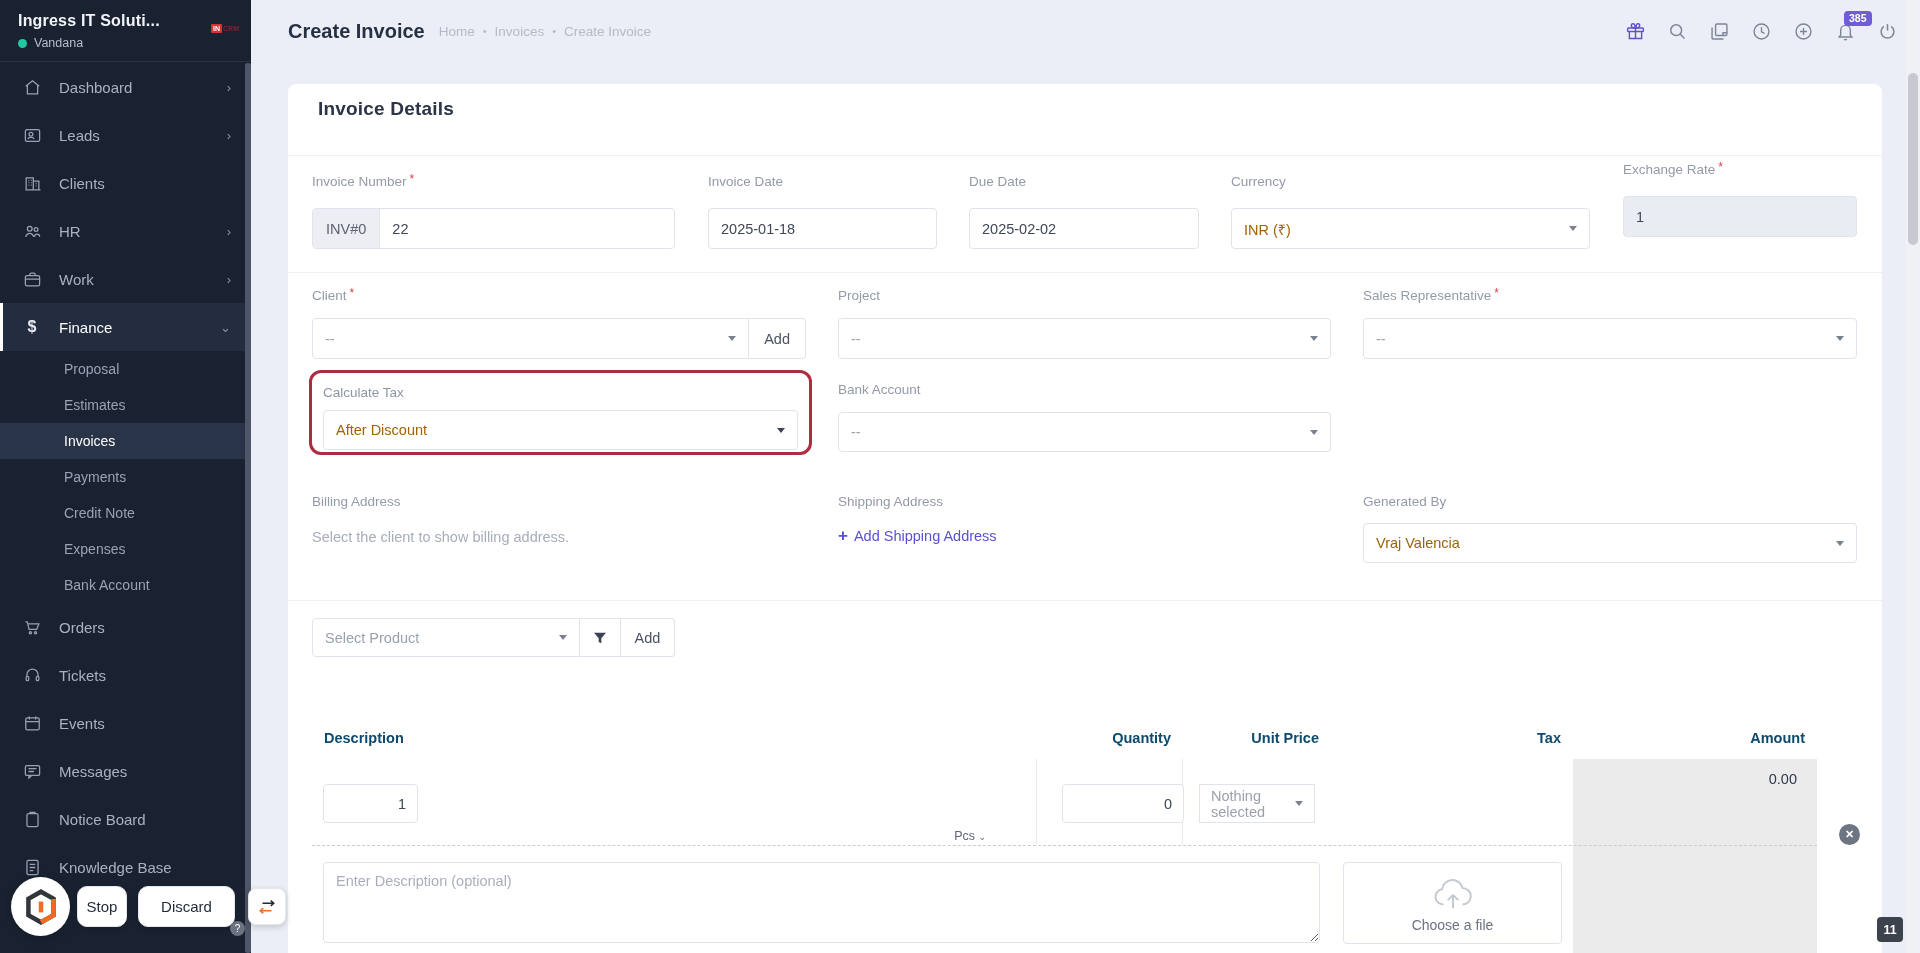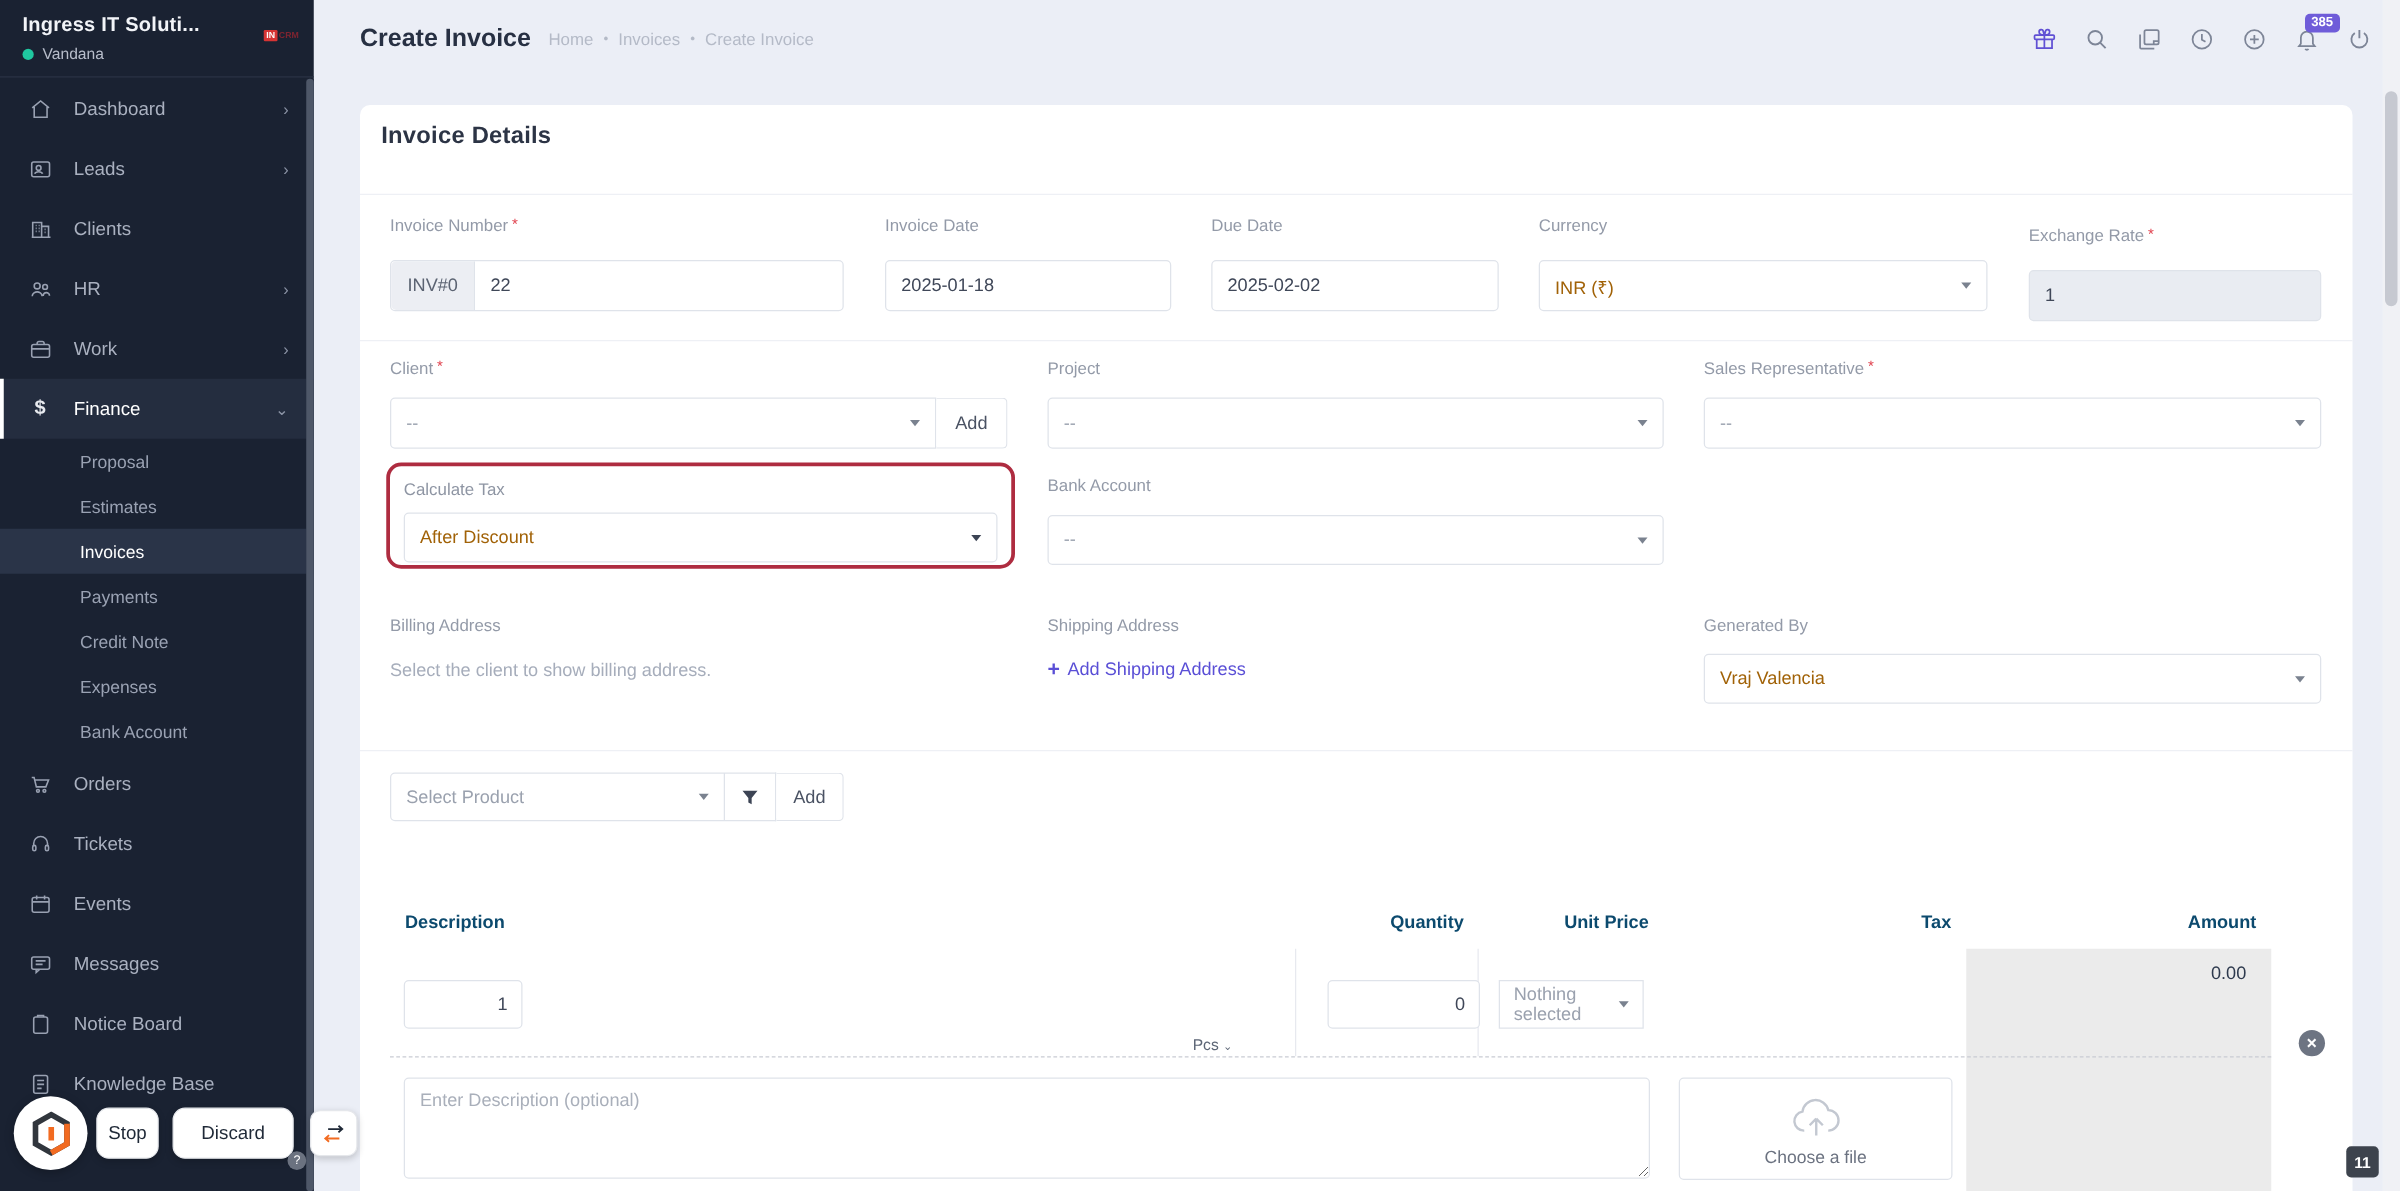--- a/index.html
+++ b/index.html
@@ -41,21 +41,21 @@
   .crumb { color:#b4bac7; font-size:13.5px; }
   .crumb-sep { color:#b4bac7; font-size:11px; }
   .top-icons { position:absolute; right:22px; top:0; height:62px; display:flex; align-items:center; gap:20px; }
   .tico { width:22px; height:22px; position:relative; display:flex; align-items:center; justify-content:center; cursor:pointer; }
   .tico svg { stroke:#7d8597; }
   .tico.gift svg { stroke:#6050d4; }
   .badge-385 { position:absolute; top:-9px; left:10px; background:#6f5cd9; color:#fff; font-size:10.5px; font-weight:bold; padding:2px 5px; border-radius:4px; line-height:1; }
 
   
   .card { position:absolute; left:288px; top:84px; width:1594px; height:930px; background:#fff; border-radius:8px; }
-  .card h2 { position:absolute; left:17px; top:14px; font-size:19px; font-weight:bold; color:#2c3445; letter-spacing:.2px; }
+  .card h2 { position:absolute; left:30px; top:14px; font-size:19px; font-weight:bold; color:#2c3445; letter-spacing:.2px; }
   .hr { position:absolute; left:0; right:0; height:1px; background:#eef0f5; }
   .hr1 { top:71px; } .hr2 { top:188px; } .hr3 { top:516px; }
 
   .fld { position:absolute; }
   .flabel { font-size:13.5px; color:#939aa8; line-height:16px; }
   .req { color:#e0414d; font-size:12px; vertical-align:top; margin-left:3px; }
   .ctrl { margin-top:18px; height:41px; border:1px solid #dfe3ea; border-radius:4px; background:#fff; display:flex; align-items:center; font-size:14.5px; color:#3f4758; }
   .ctrl input { border:none; outline:none; flex:1; height:100%; padding:0 12px; font-size:14.5px; color:#3f4758; font-family:"Liberation Sans",sans-serif; background:transparent; min-width:0; }
   .ctrl input::placeholder { color:#a9afba; }
   .prefix { background:#eceef3; border-right:1px solid #dfe3ea; height:100%; display:flex; align-items:center; padding:0 13px; color:#5b6372; border-radius:4px 0 0 4px; font-size:14.5px; }
@@ -363,21 +363,21 @@
         <input value="2025-02-02" style="">
       </div>
   </div>
   <div class="fld" style="left:943px; top:88px; width:359px;">
     <span class="flabel">Currency</span>
     <div class="ctrl sel" style="margin-top:18px;">
       <span class="val">INR (₹)</span>
       <span class="caret"></span>
     </div>
   </div>
-  <div class="fld" style="left:1335px; top:96px; width:234px;">
+  <div class="fld" style="left:1335px; top:76px; width:234px;">
     <span class="flabel">Exchange Rate</span><span class="req">*</span>
     <div class="ctrl disabled">
         <input style="background: transparent;" value="1">
       </div>
   </div>
 
   <div class="hr hr2"></div>
 
   <div class="fld" style="left:24px; top:202px; width:494px;">
     <span class="flabel">Client</span><span class="req">*</span>

